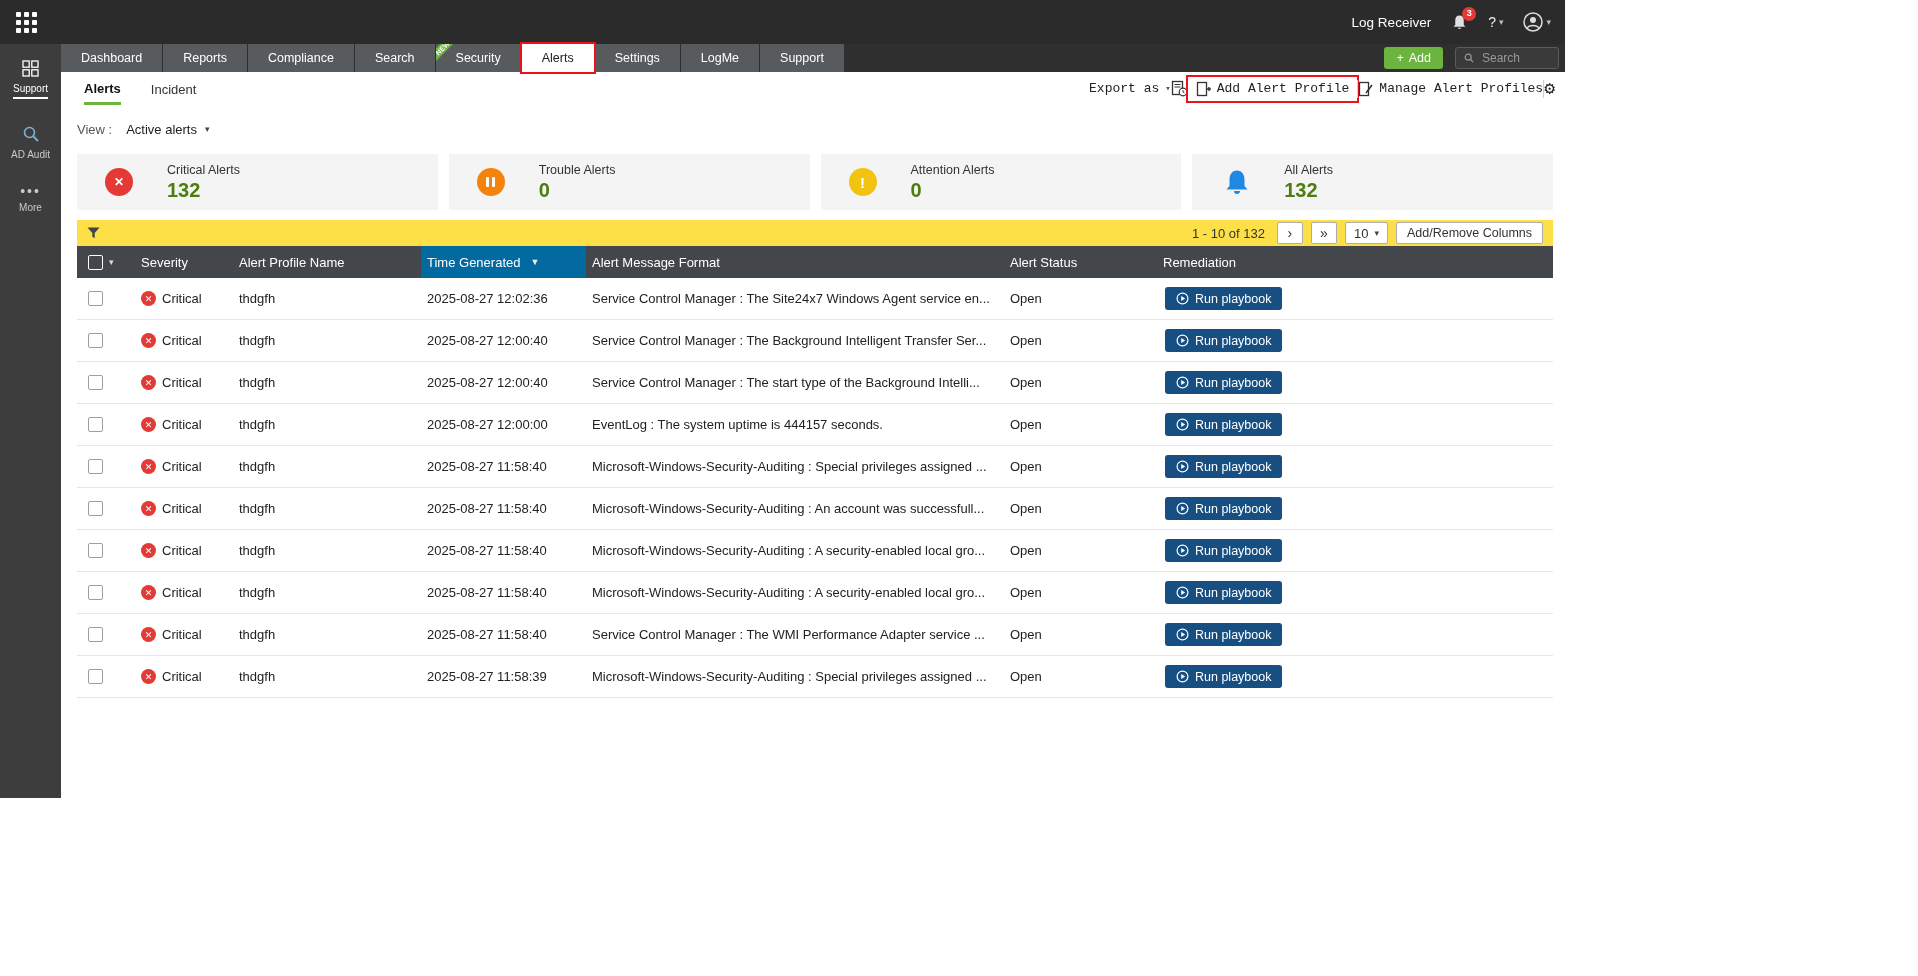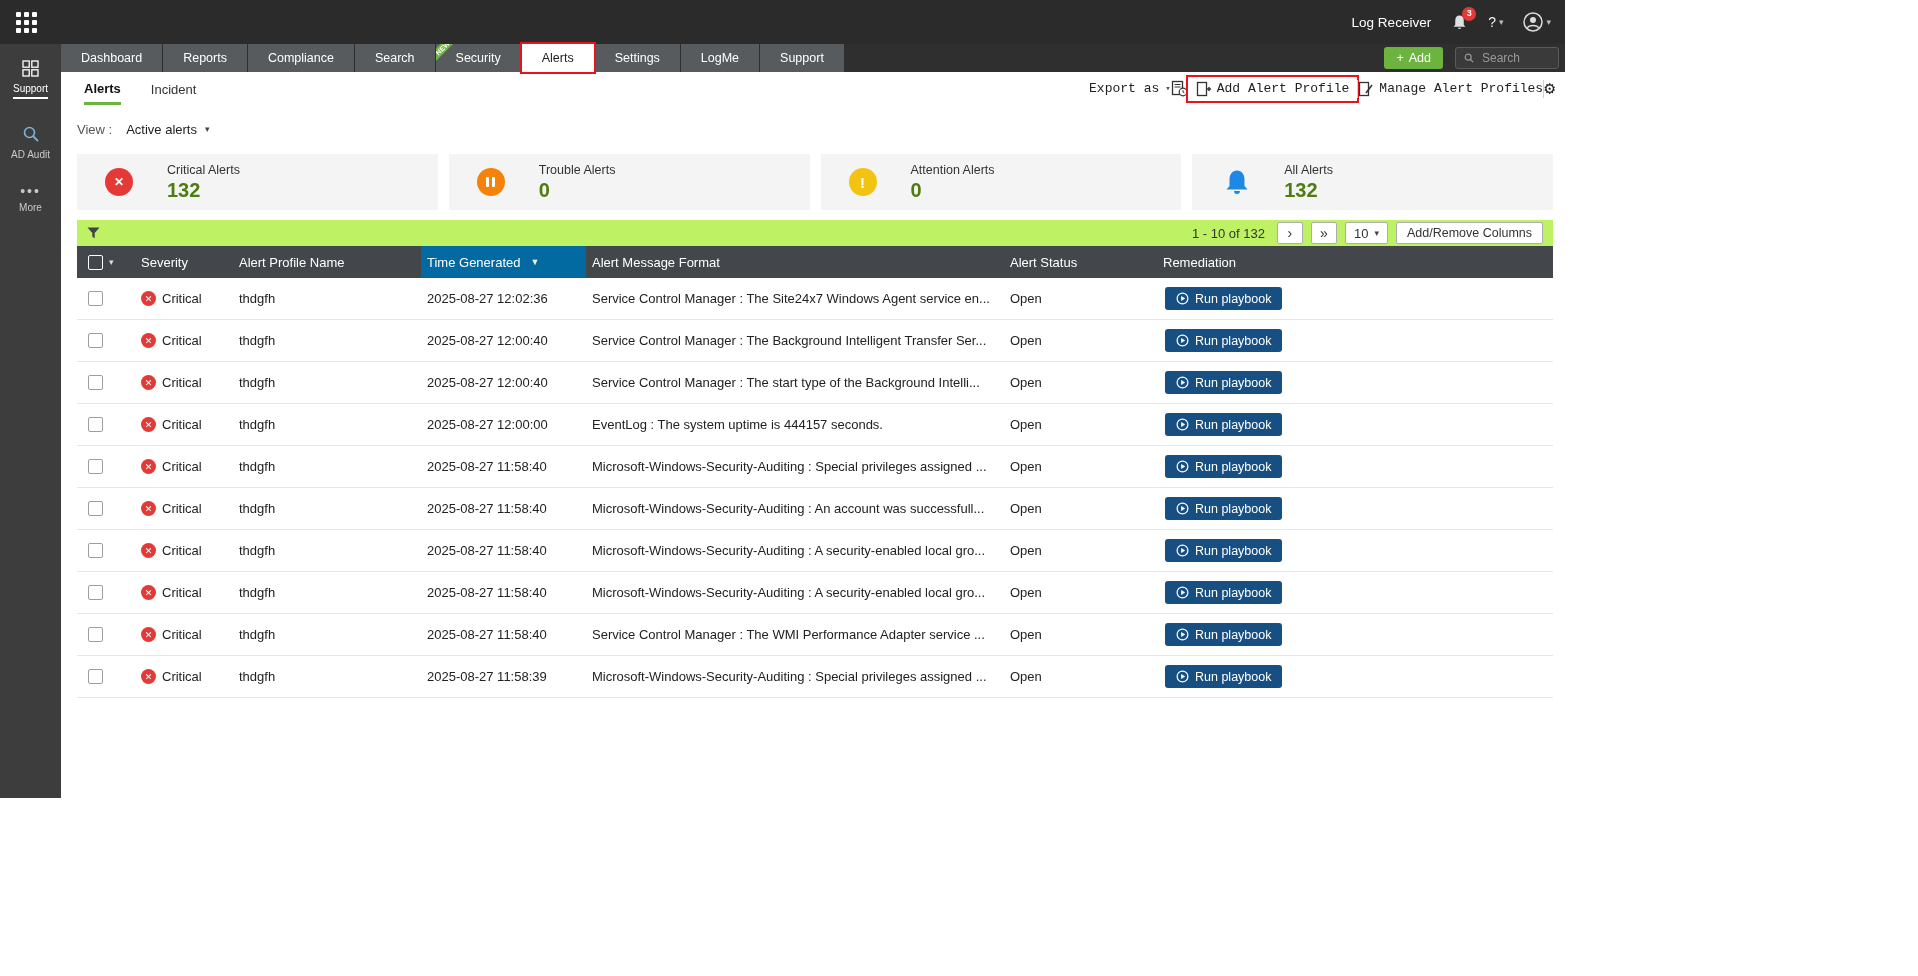--- a/index.html
+++ b/index.html
@@ -102,21 +102,21 @@
     justify-content:center; color:#fff; font-weight:bold; margin-right:34px; flex:0 0 auto; }
   .card-icon.critical { background:var(--critical-red,#e53935); font-size:12px; }
   .card-icon.trouble  { background:var(--trouble-orange,#f5820a); gap:3px; }
   .card-icon.trouble i { width:3px; height:10px; background:#fff; display:block; border-radius:1px; }
   .card-icon.attention{ background:var(--attention-yellow,#f2c311); font-size:15px; }
   .card-icon.bell { background:transparent; border-radius:0; margin-right:30px; width:34px; height:34px; }
   .card-title { font-size:12.5px; color:#333; }
   .card-count { font-size:20px; font-weight:bold; color:#4d7c0f; margin-top:2px; }
 
   
-  .toolbar { margin-top:10px; height:26px; background:#bef264; display:flex; align-items:center; padding:0 10px; }
+  .toolbar { margin-top:10px; height:26px; background:#fde047; display:flex; align-items:center; padding:0 10px; }
   .toolbar-right { margin-left:auto; display:flex; align-items:center; gap:8px; }
   .pg-text { font-size:13px; color:#333; margin-right:4px; }
   .pg-btn, .pgsize, .cols-btn {
     background:#fff; border:1px solid #adadad; border-radius:2px; height:22px;
     display:inline-flex; align-items:center; justify-content:center; cursor:pointer;
     font-size:13px; color:#333; font-family:inherit;
   }
   .pg-btn { width:26px; font-size:14px; }
   .pgsize { padding:0 8px; gap:6px; }
   .cols-btn { padding:0 10px; font-size:12.5px; }

